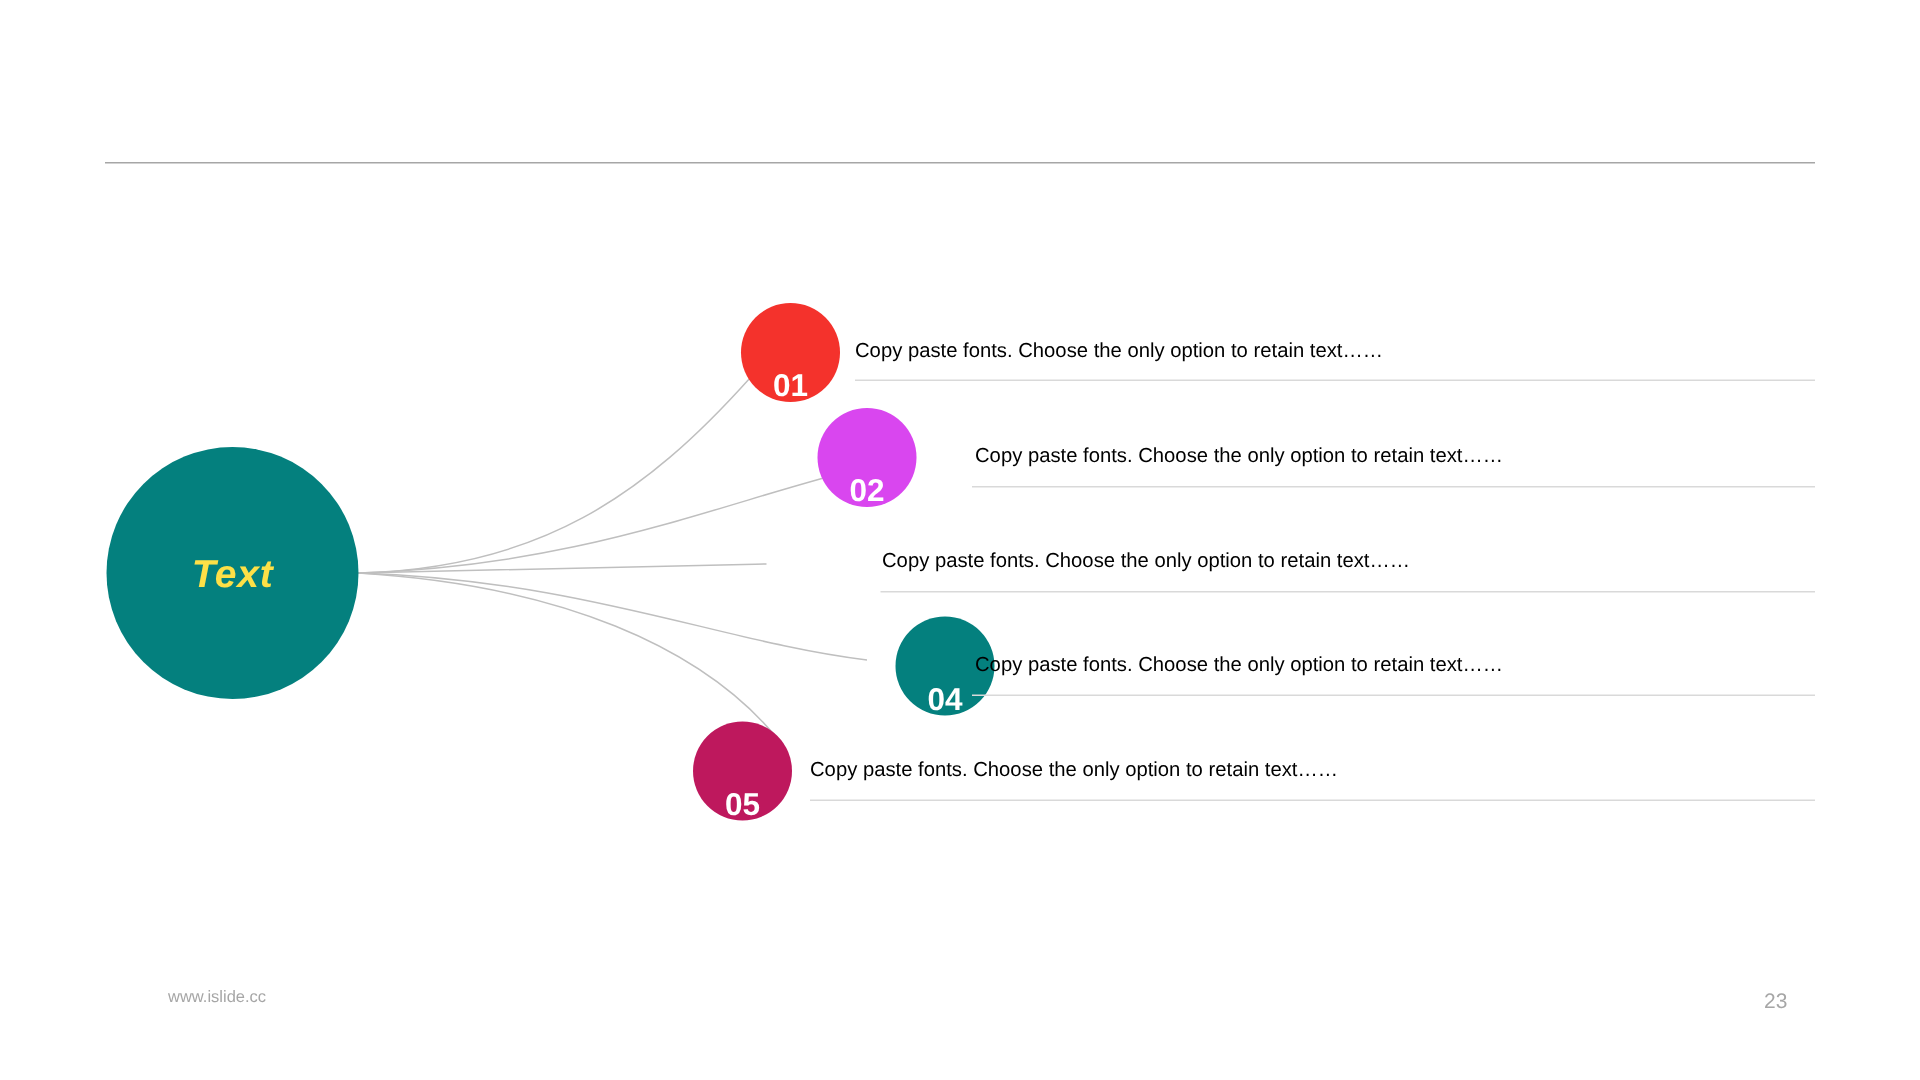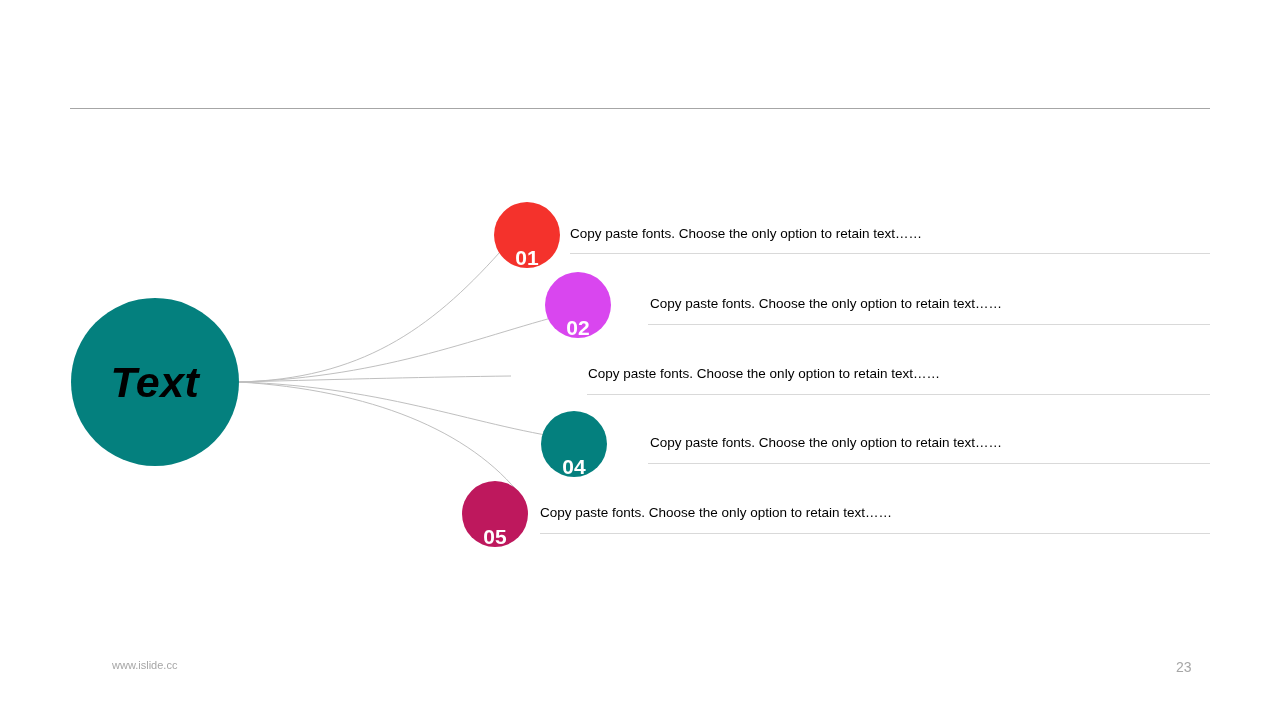--- a/index.html
+++ b/index.html
@@ -43,22 +43,22 @@
     top: 298px;
     width: 168px;
     height: 168px;
     border-radius: 50%;
     background: #04807E;
     display: flex;
     align-items: center;
     justify-content: center;
   }
   .hub-label {
-    color: #000000;
-    font-size: 43px;
+    color: #fde047;
+    font-size: 26px;
     font-weight: bold;
     font-style: italic;
     letter-spacing: 0.5px;
     line-height: 1;
   }
   .node {
     position: absolute;
     width: 66px;
     height: 66px;
     border-radius: 50%;
@@ -131,21 +131,21 @@
 
   <div class="node" style="left:545px; top:272px; background:#d946ef;">
     <span class="node-num">02</span>
   </div>
   <div class="row-text" style="left:650px; top:296px;">Copy paste fonts. Choose the only option to retain text……</div>
   <div class="row-rule" style="left:648px; top:324px; width:562px;"></div>
 
   <div class="row-text" style="left:588px; top:366px;">Copy paste fonts. Choose the only option to retain text……</div>
   <div class="row-rule" style="left:587px; top:394px; width:623px;"></div>
 
-  <div class="node" style="left:541px; top:411px; background:#04807E;">
+  <div class="node" style="left:597px; top:411px; background:#04807E;">
     <span class="node-num">04</span>
   </div>
   <div class="row-text" style="left:650px; top:435px;">Copy paste fonts. Choose the only option to retain text……</div>
   <div class="row-rule" style="left:648px; top:463px; width:562px;"></div>
 
   <div class="node" style="left:462px; top:481px; background:#be185d;">
     <span class="node-num">05</span>
   </div>
   <div class="row-text" style="left:540px; top:505px;">Copy paste fonts. Choose the only option to retain text……</div>
   <div class="row-rule" style="left:540px; top:533px; width:670px;"></div>

